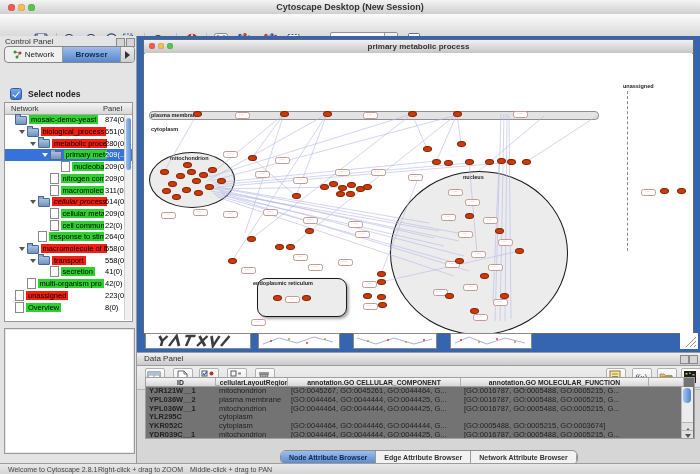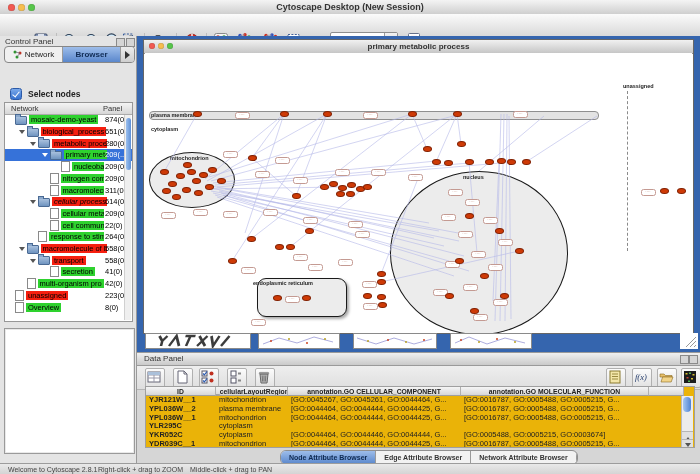--- a/index.html
+++ b/index.html
@@ -129,21 +129,21 @@
   
   #data-panel{left:137px;top:352px;width:563px;height:111px;background:#d6d6d6;
     border-top:1px solid #9a9a9a;box-sizing:border-box}
   #dp-titlebar{position:absolute;left:0;top:0;width:100%;height:12px;
     background:linear-gradient(#f0f0f0,#cacaca);border-bottom:1px solid #9a9a9a}
   #dp-title{position:absolute;left:7px;top:1px;font-size:8px;color:#333}
   #dp-toolbar{position:absolute;left:0;top:12px;width:100%;height:24px;
     background:linear-gradient(#efefef,#dedede);border-bottom:1px solid #b5b5b5}
   .dbtn{position:absolute;top:3px;width:18px;height:18px;border:1px solid #b0b0b0;
     border-radius:2px;background:linear-gradient(#fcfcfc,#e2e2e2)}
-  #dp-table{position:absolute;left:8px;top:33px;width:550px;height:62px;background:#eab308;
+  #dp-table{position:absolute;left:8px;top:24px;width:550px;height:62px;background:#737373;
     border:1px solid #9f9f9f;box-sizing:border-box;overflow:hidden}
   .thcell{position:absolute;top:0;height:9px;background:linear-gradient(#f5f5f5,#d7d7d7);
     border-right:1px solid #b0b0b0;border-bottom:1px solid #9f9f9f;
     font-size:6.8px;font-weight:bold;color:#222;text-align:center;overflow:hidden;
     line-height:9px;box-sizing:border-box}
   .drow{position:absolute;left:0;width:100%;height:8.8px;font-size:7.5px;line-height:8.8px;
     white-space:nowrap}
   .dcell{position:absolute;top:0;overflow:hidden;padding-left:3px;box-sizing:border-box}
   #dp-scroll{position:absolute;right:1px;top:9px;width:11px;height:52px;
     background:#ececec;border-left:1px solid #bbb}

